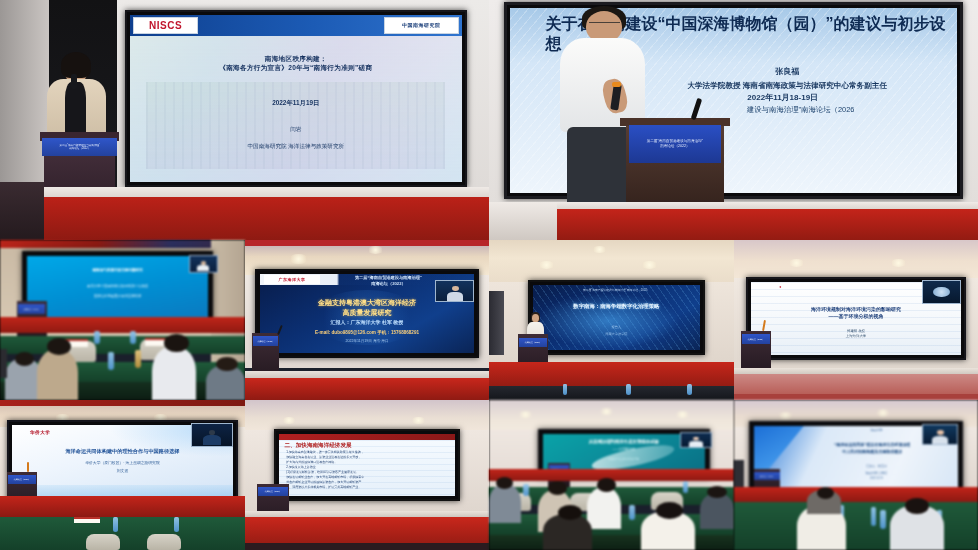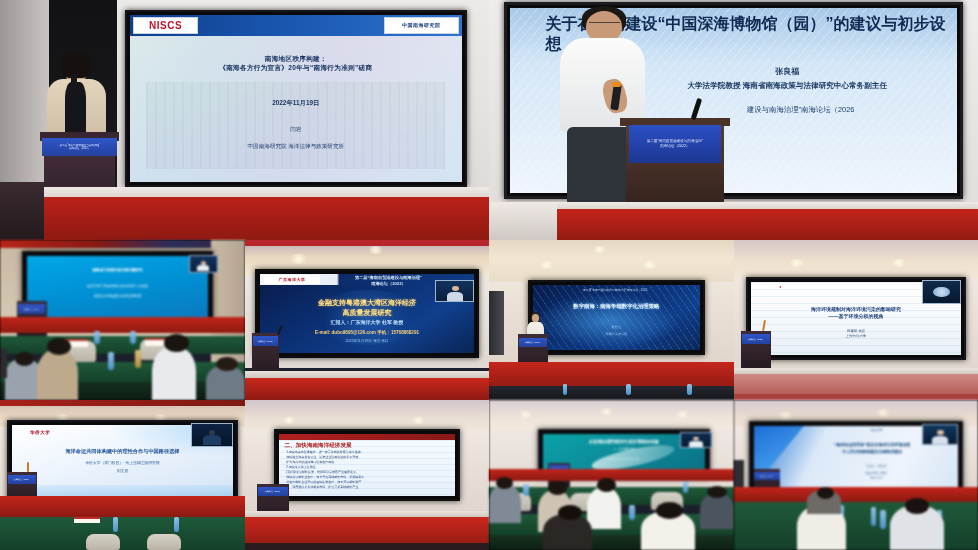--- a/index.html
+++ b/index.html
@@ -209,20 +209,21 @@
   <div class="panel row1">
     <div class="wall" style="top:0;height:84%;background:linear-gradient(180deg,#efeceb,#e2dedb);"></div>
 
     <div class="screen-frame" style="left:3%;top:1%;width:94%;height:82%;border:3px solid #1b1b20;">
       <div class="screen slide-blueband">
         <div style="position:absolute;inset:0;background:
           repeating-linear-gradient(130deg, rgba(255,255,255,.25) 0 1px, transparent 1px 7px);"></div>
         <div class="slide-title" style="top:3%;left:8%;right:2%;font-size:16px;color:#0e2a52;text-align:left;line-height:1.28;">关于在海南建设“中国深海博物馆（园）”的建议与初步设想</div>
         <div class="slide-sub" style="top:38.5%;left:26%;right:2%;font-size:7.6px;color:#17365f;font-weight:bold;">大学法学院教授 海南省南海政策与法律研究中心常务副主任</div>
         <div class="slide-sub" style="top:31%;left:30%;right:6%;font-size:8px;color:#17365f;font-weight:bold;">张良福</div>
+        <div class="slide-sub" style="top:45%;left:30%;right:8%;font-size:8px;color:#17365f;font-weight:bold;">2022年11月18-19日</div>
         <div class="slide-sub" style="top:51.5%;left:32%;right:2%;font-size:7.4px;color:#20456f;">建设与南海治理”南海论坛（2026</div>
       </div>
     </div>
 
     <div class="person-hair" style="left:19%;top:2.5%;width:9%;height:10%;border-radius:50% 50% 22% 22%;background:#1b1713;"></div>
     <div class="person-head" style="left:19.8%;top:4.5%;width:7.4%;height:13%;background:#c99a78;"></div>
     <div style="position:absolute;left:20.4%;top:9%;width:6.4%;height:2.2%;border-top:1.4px solid #33302e;opacity:.85;"></div>
     <div class="person-torso" style="left:14.5%;top:16%;width:17.5%;height:39%;background:linear-gradient(180deg,#fbfbfa,#e3e5e7);"></div>
     <div class="person-legs" style="left:16%;top:53%;width:14%;height:40%;background:#2e3239;"></div>
     <div style="position:absolute;left:23.5%;top:33%;width:4.5%;height:14%;background:#c99a78;border-radius:40%;transform:rotate(-14deg);"></div>

